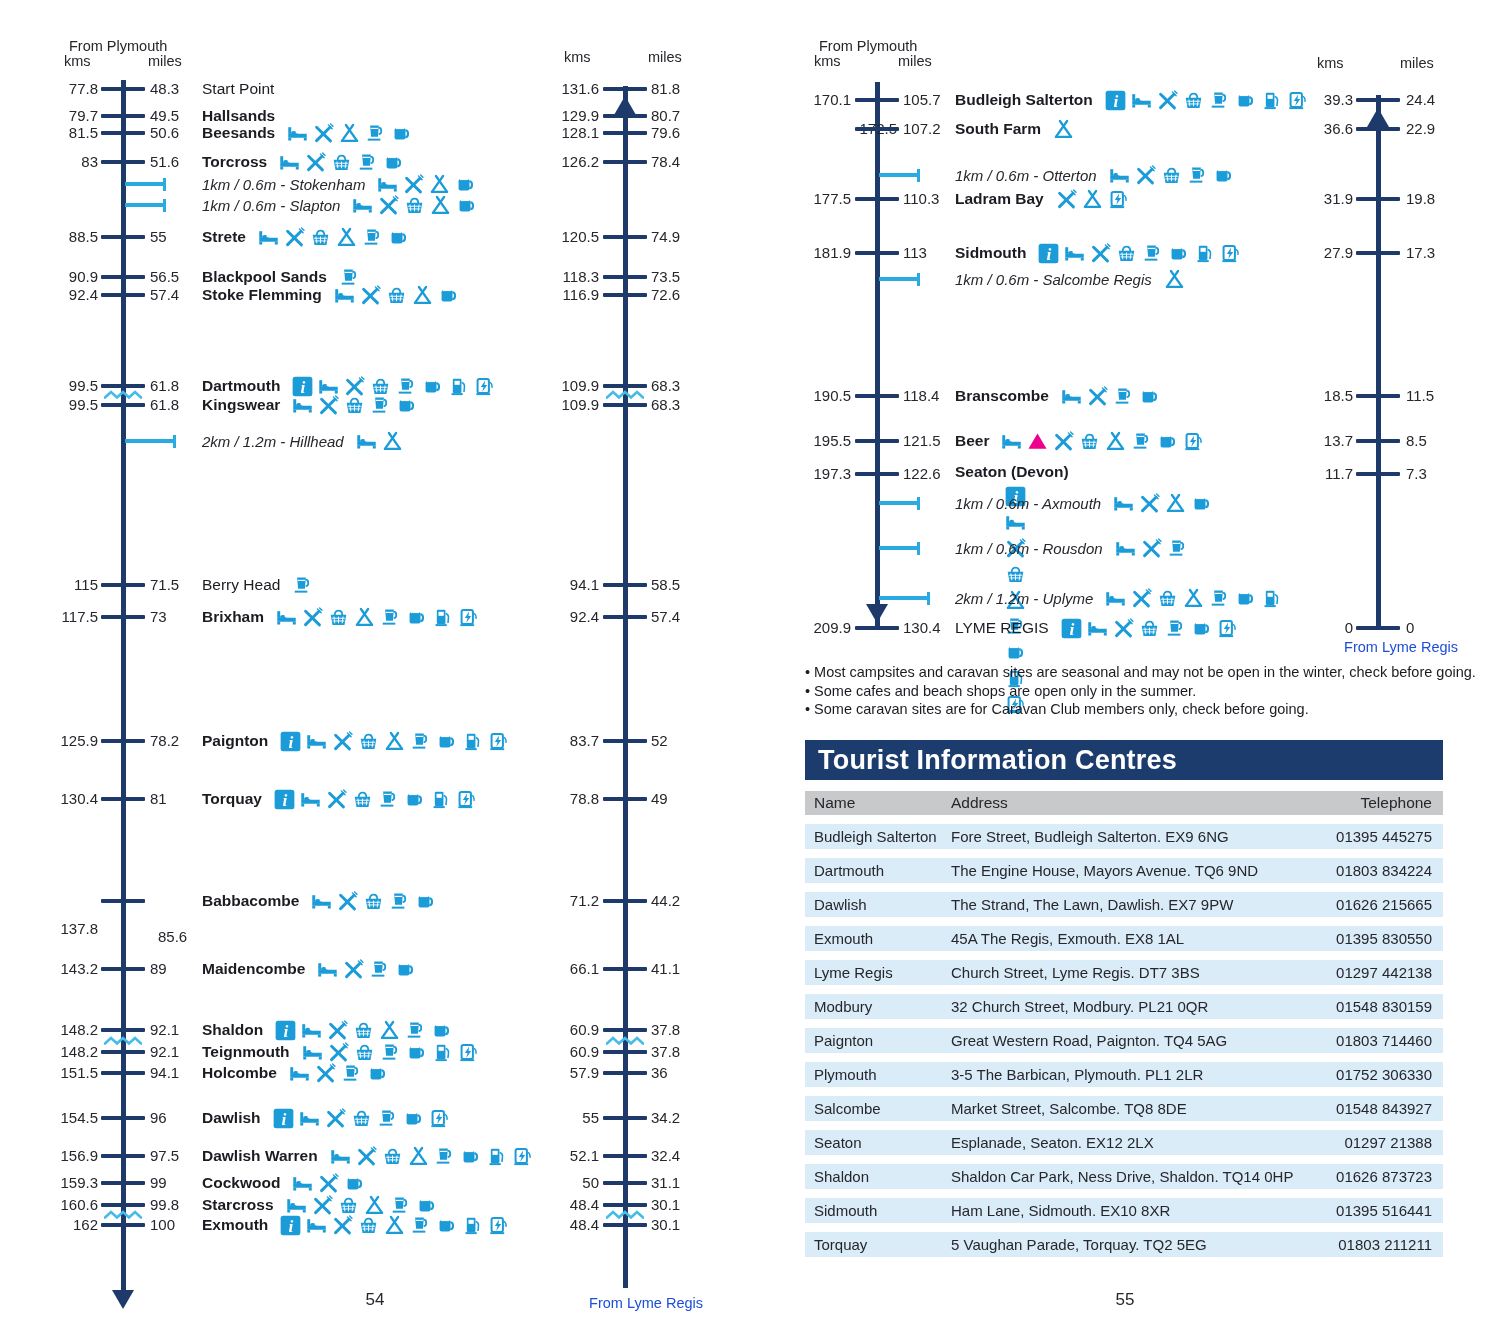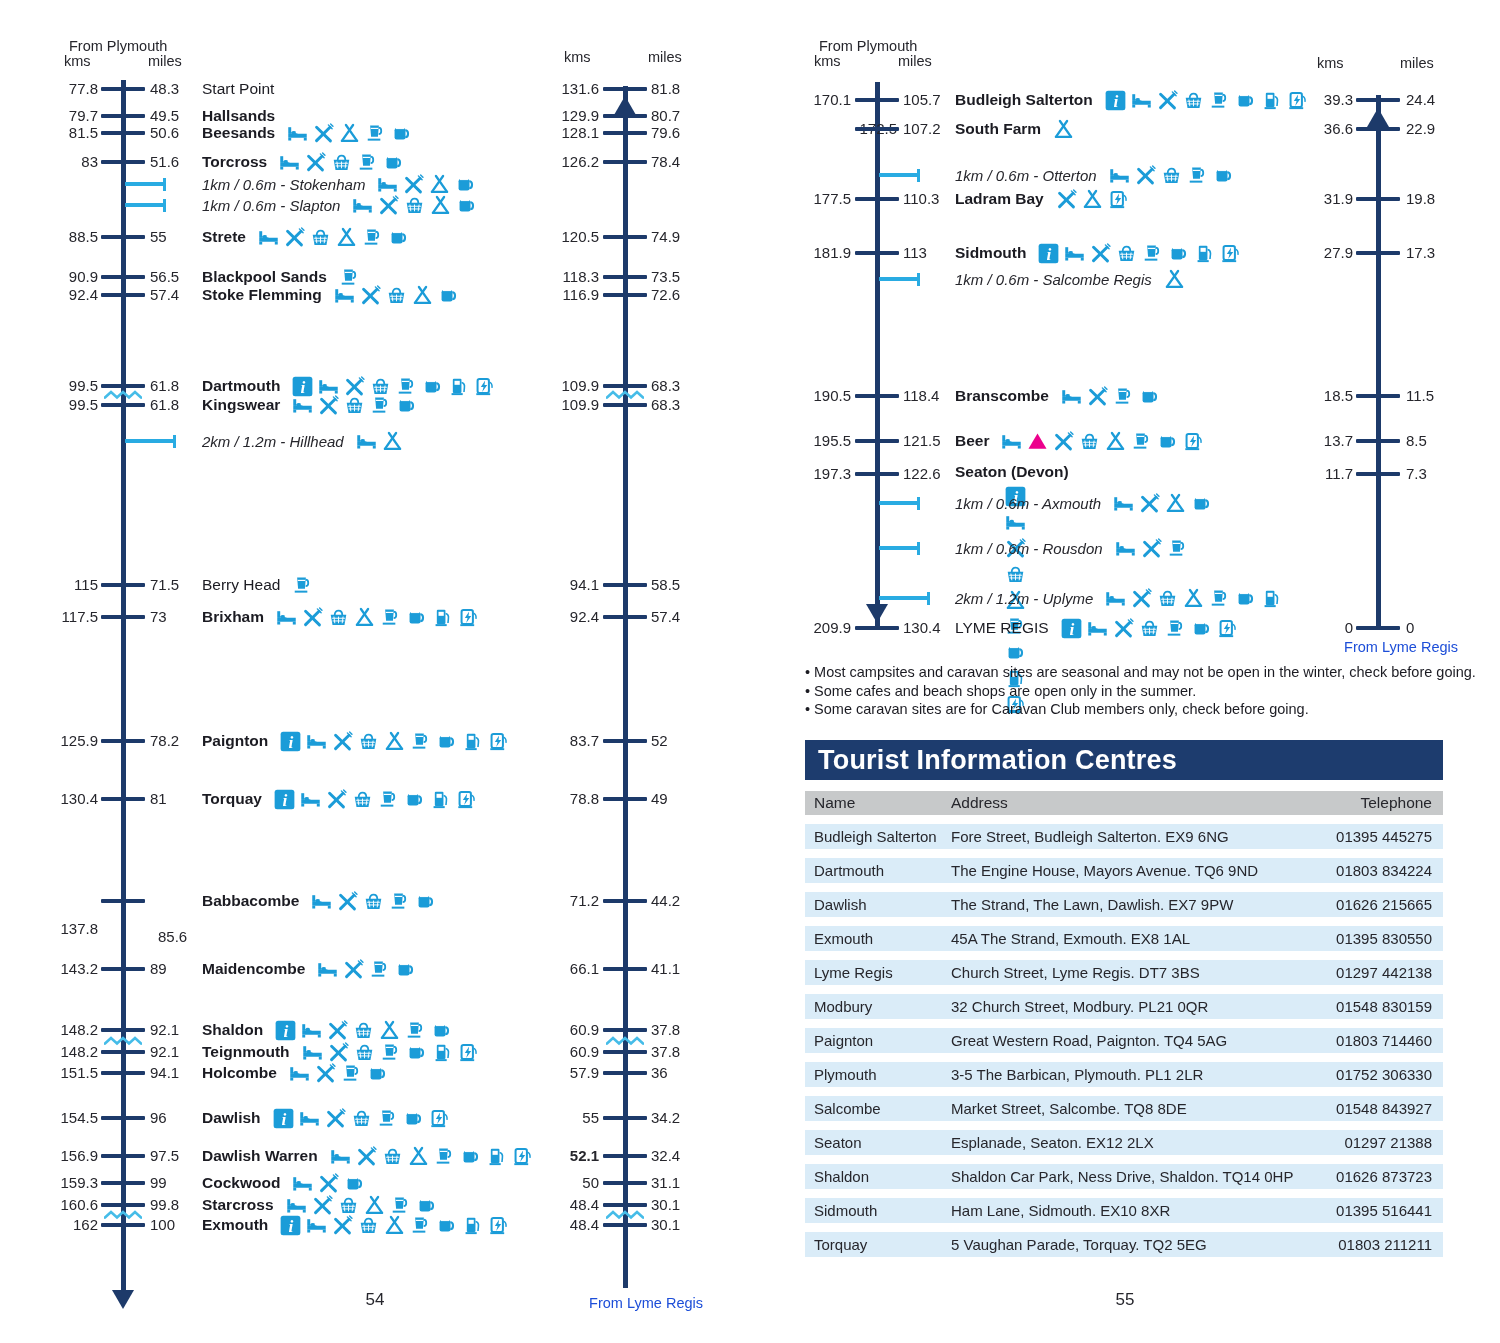--- a/index.html
+++ b/index.html
@@ -1251,21 +1251,21 @@
       </span>
       <span class="icon">
         <svg viewBox="0 0 20 20" xmlns="http://www.w3.org/2000/svg">
           <rect x="3.4" y="2.9" width="10.8" height="13.3" rx="1.8" fill="none" stroke="currentColor" stroke-width="1.9"></rect>
           <path fill="currentColor" d="M10.6 4.4L6.5 10.5h2.6L7.8 15.2l4.8-6.6H10z"></path>
           <rect x="2.2" y="16.4" width="13.2" height="1.8" fill="currentColor"></rect>
           <path d="M14.8 5.8c2.3 0.9 2.7 2.8 2.3 5.6" fill="none" stroke="currentColor" stroke-width="1.4"></path>
         </svg>
       </span>
     </div>
-    <div class="abs num kms" style="left: 519px; top: 1146px; font-weight: bold;">52.1</div>
+    <div class="abs num kms" style="left: 519px; top: 1146px;">52.1</div>
     <div class="abs tick" style="left: 603px; top: 1153.7px;"></div>
     <div class="abs num miles" style="left: 651px; top: 1146px;">32.4</div>
     <div class="abs num kms" style="left: 18px; top: 1173px;">159.3</div>
     <div class="abs tick" style="left: 101px; top: 1180.7px;"></div>
     <div class="abs num miles" style="left: 150px; top: 1173px;">99</div>
     <div class="abs row" style="left: 202px; top: 1172px;">
       <span class="name">Cockwood</span>
       <span class="icon">
         <svg viewBox="0 0 20 20" xmlns="http://www.w3.org/2000/svg">
           <rect x="1.2" y="4" width="2.8" height="6.4" fill="currentColor"></rect>
@@ -2179,21 +2179,21 @@
         <div class="c-addr">The Engine House, Mayors Avenue. TQ6 9ND</div>
         <div class="c-tel">01803 834224</div>
       </div>
       <div class="tic-row">
         <div class="c-name">Dawlish</div>
         <div class="c-addr">The Strand, The Lawn, Dawlish. EX7 9PW</div>
         <div class="c-tel">01626 215665</div>
       </div>
       <div class="tic-row">
         <div class="c-name">Exmouth</div>
-        <div class="c-addr">45A The Strand, Exmouth. EX8 1AL</div>
+        <div class="c-addr">45A The Regis, Exmouth. EX8 1AL</div>
         <div class="c-tel">01395 830550</div>
       </div>
       <div class="tic-row">
         <div class="c-name">Lyme Regis</div>
         <div class="c-addr">Church Street, Lyme Regis. DT7 3BS</div>
         <div class="c-tel">01297 442138</div>
       </div>
       <div class="tic-row">
         <div class="c-name">Modbury</div>
         <div class="c-addr">32 Church Street, Modbury. PL21 0QR</div>

